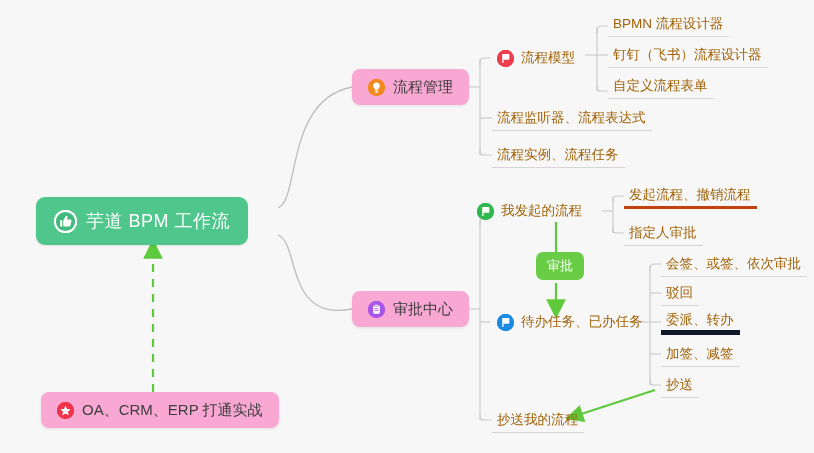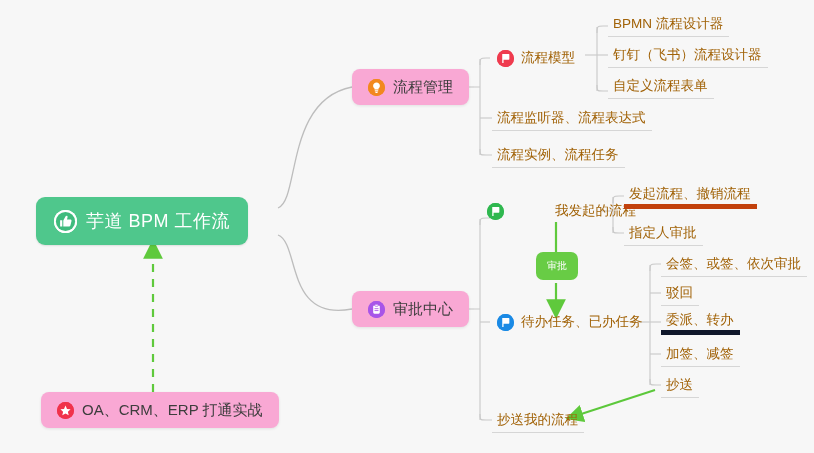--- a/index.html
+++ b/index.html
@@ -61,21 +61,21 @@
     color: #a16207;
     height: 26px;
     padding: 0 6px 0 5px;
   }
   .leaf .label { margin-left: 7px; }
   .leaf.plain .label { margin-left: 0; }
   
   .pill {
     background: #68cc45;
     color: #ffffff;
-    font-size: 10px;
+    font-size: 13px;
     border-radius: 7px;
     height: 28px;
     padding: 0 11px;
     justify-content: center;
   }
   
   .ico {
     width: 17px;
     height: 17px;
     border-radius: 50%;
@@ -211,31 +211,31 @@
         <circle cx="8.5" cy="8.5" r="8.5" fill="#a855e8"></circle>
         <rect x="5.2" y="4.4" width="6.6" height="8.3" rx="1.1" fill="#ffffff"></rect>
         <rect x="6.9" y="3.3" width="3.2" height="2.0" rx="0.7" fill="#ffffff" stroke="#a855e8" stroke-width="0.7"></rect>
         <rect x="6.5" y="7.3" width="4.0" height="0.85" fill="#a855e8"></rect>
         <rect x="6.5" y="9.2" width="4.0" height="0.85" fill="#a855e8"></rect>
       </svg>
     </span>
     <span class="label">审批中心</span>
   </div>
 
-  <div class="node leaf" style="left:482px; top:198px;gap:44px;">
+  <div class="node leaf" style="left:472px; top:198px;">
     <span class="ico ico-green">
       <svg width="17" height="17" viewBox="0 0 17 17">
         <circle cx="8.5" cy="8.5" r="8.5" fill="#2fb84f"></circle>
         <path d="M5.9,4.1 L5.9,13.1 M5.9,4.6 L11.7,4.6 L11.7,9.1 L5.9,9.1 Z" fill="#ffffff" stroke="#ffffff" stroke-width="1.3" stroke-linejoin="round"></path>
       </svg>
     </span>
     <span class="label">我发起的流程</span>
   </div>
 
-  <div class="node leaf plain" style="left:624px; top:183px; border-bottom:5px solid #c2410c;">
+  <div class="node leaf plain" style="left:624px; top:183px; border-bottom:3px solid #c2410c;">
     <span class="label">发起流程、撤销流程</span>
   </div>
 
   <div class="node leaf plain" style="left:624px; top:220px; border-bottom:1px solid #d6d6d6;">
     <span class="label">指定人审批</span>
   </div>
 
   <div class="node pill" style="left:536px; top:252px;">
     <span class="label">审批</span>
   </div>

